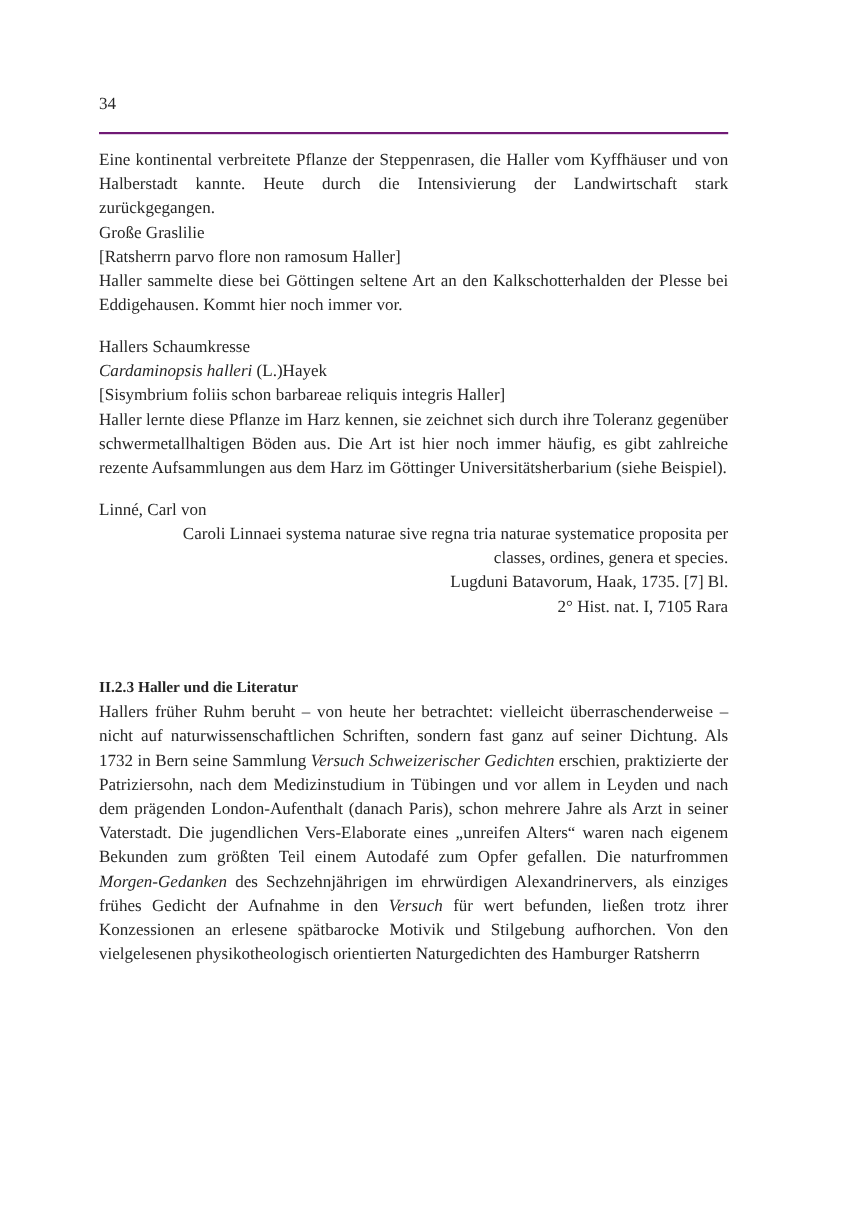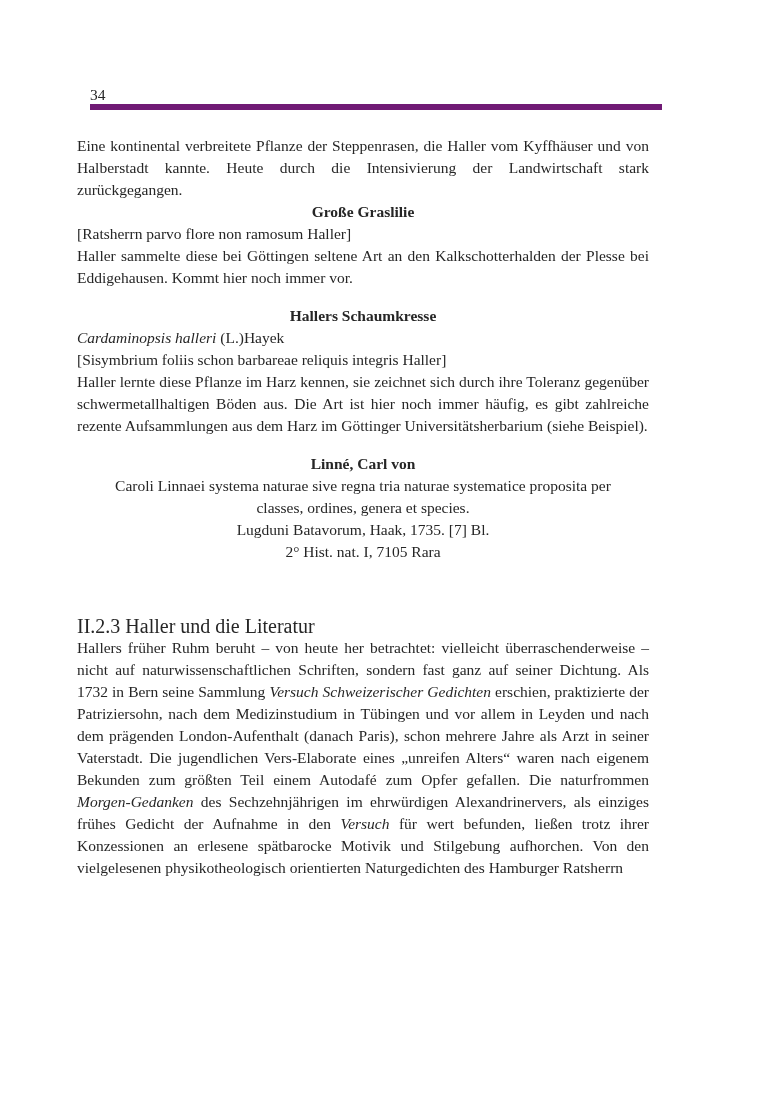--- a/index.html
+++ b/index.html
@@ -15,60 +15,59 @@
     color: #262626;
     overflow: hidden;
   }
   .page-header {
     position: absolute;
     left: 90px;
     top: 86px;
     width: 572px;
     font-size: 15.5px;
     line-height: 18px;
-    border-bottom: 6px solid #701a75;
-    padding-bottom: 0;
+    border-bottom: 2px solid #701a75;
+    padding-bottom: 16px;
   }
   .content {
     position: absolute;
-    left: 77px;
+    left: 90px;
     top: 135px;
     width: 572px;
     font-size: 15.5px;
     line-height: 22px;
   }
   .content p, .content div, .content h2, .content h3 {
     margin: 0;
     padding: 0;
   }
   .para {
     text-align: justify;
   }
   .entry-heading {
-    font-weight: bold;
+    font-weight: normal;
     font-size: 15.5px;
     margin-top: 14px;
-    text-align: center;
   }
   .mt16 { margin-top: 16px; }
   .mt14 { margin-top: 14px; }
   .mt6  { margin-top: 6px; }
   .mt52 { margin-top: 52px; }
   .latin-line {
     text-align: left;
   }
   .it { font-style: italic; }
   .synonym-line { text-align: left; }
-  .bib-line { text-align: center; }
+  .bib-line { text-align: right; }
   .shelfmark {
-    text-align: center;
+    text-align: right;
   }
   .section-heading {
-    font-weight: normal;
-    font-size: 20px;
+    font-weight: bold;
+    font-size: 14px;
   }
 </style>
 </head>
 <body>
 
 <header class="page-header">
   <span>34</span>
 </header>
 
 <main class="content">

